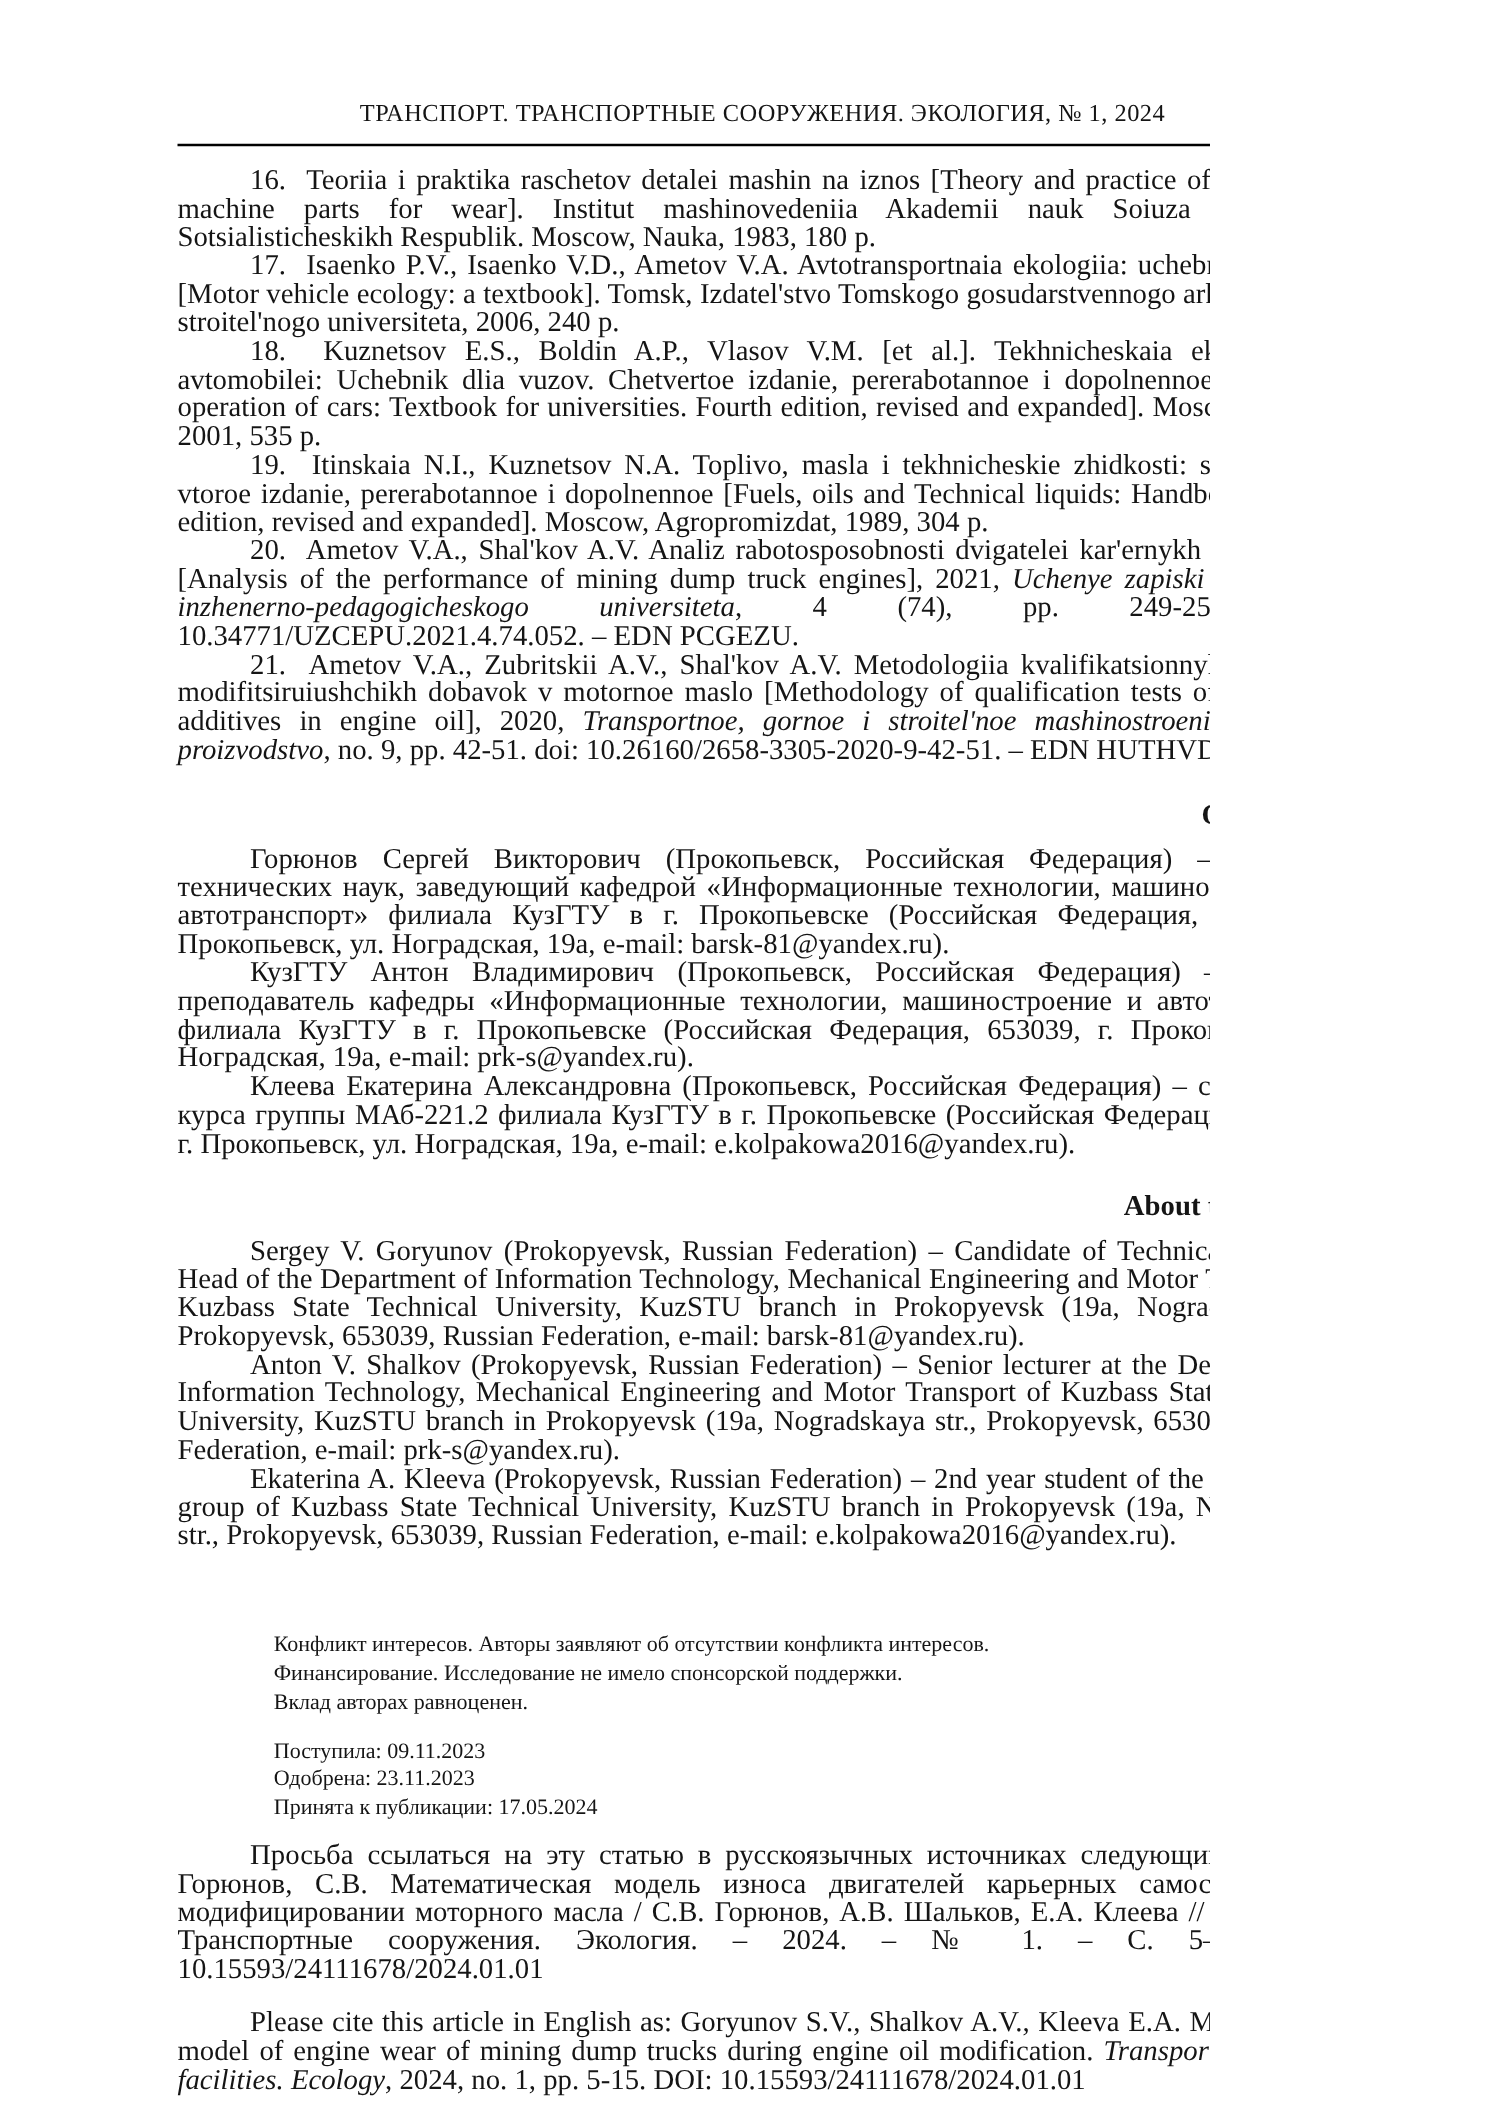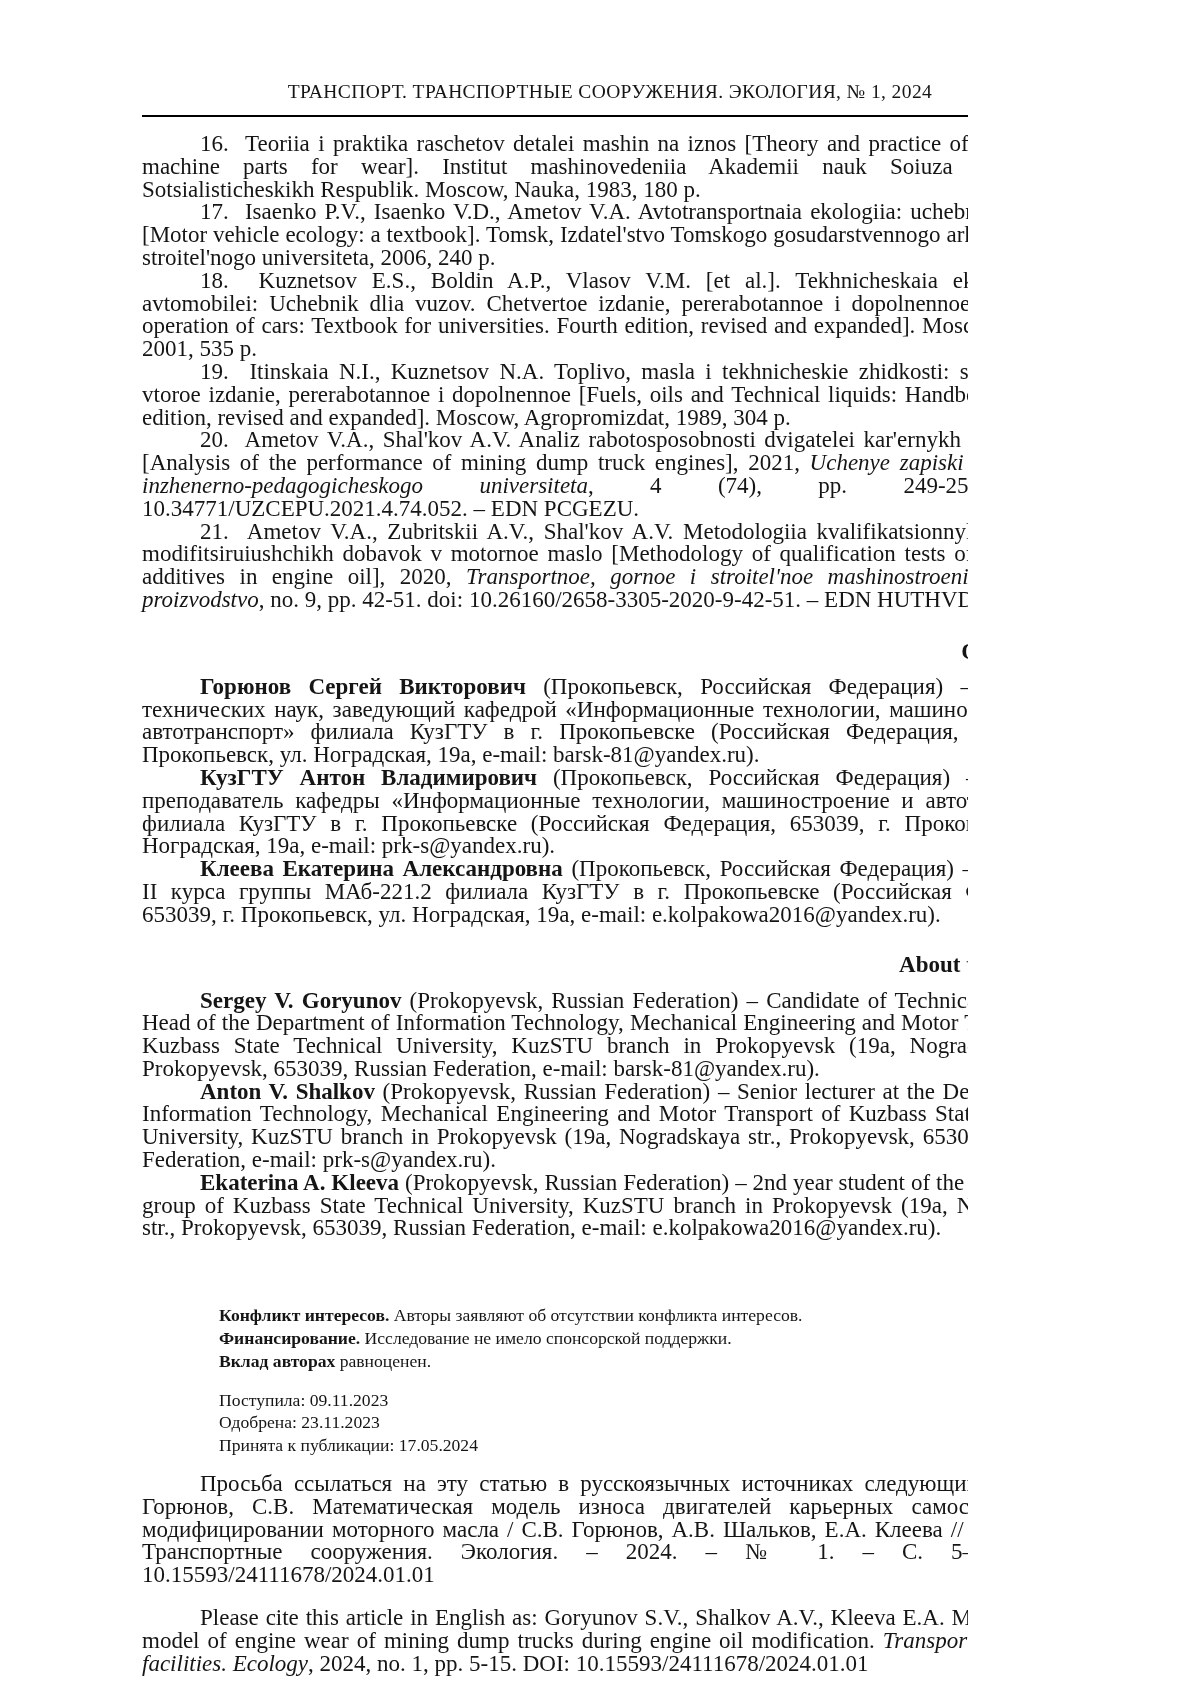--- a/index.html
+++ b/index.html
@@ -34,21 +34,21 @@
   .sec-title.en{margin:26px 0 14px 0;}
   .notes{margin-top:64px;padding-left:77px;}
   .dates{margin-top:16px;padding-left:77px;}
   .line{font-size:17.6px;line-height:22.8px;}
   .cit-ru{margin-top:16px;}
   .cit-en{margin-top:20px;}
   .pageno{
     position:absolute;top:1586px;left:142px;width:936px;
     text-align:right;font-size:18px;line-height:22px;
   }
-  .b{font-weight:bold;}
+  .b{font-weight:normal;}
   .i{font-style:italic;}
 </style>
 </head>
 <body>
 
 <div class="page">
   <div class="col">
 
     <div class="journal-header">ТРАНСПОРТ. ТРАНСПОРТНЫЕ СООРУЖЕНИЯ. ЭКОЛОГИЯ, № 1, 2024</div>
     <hr class="rule">

